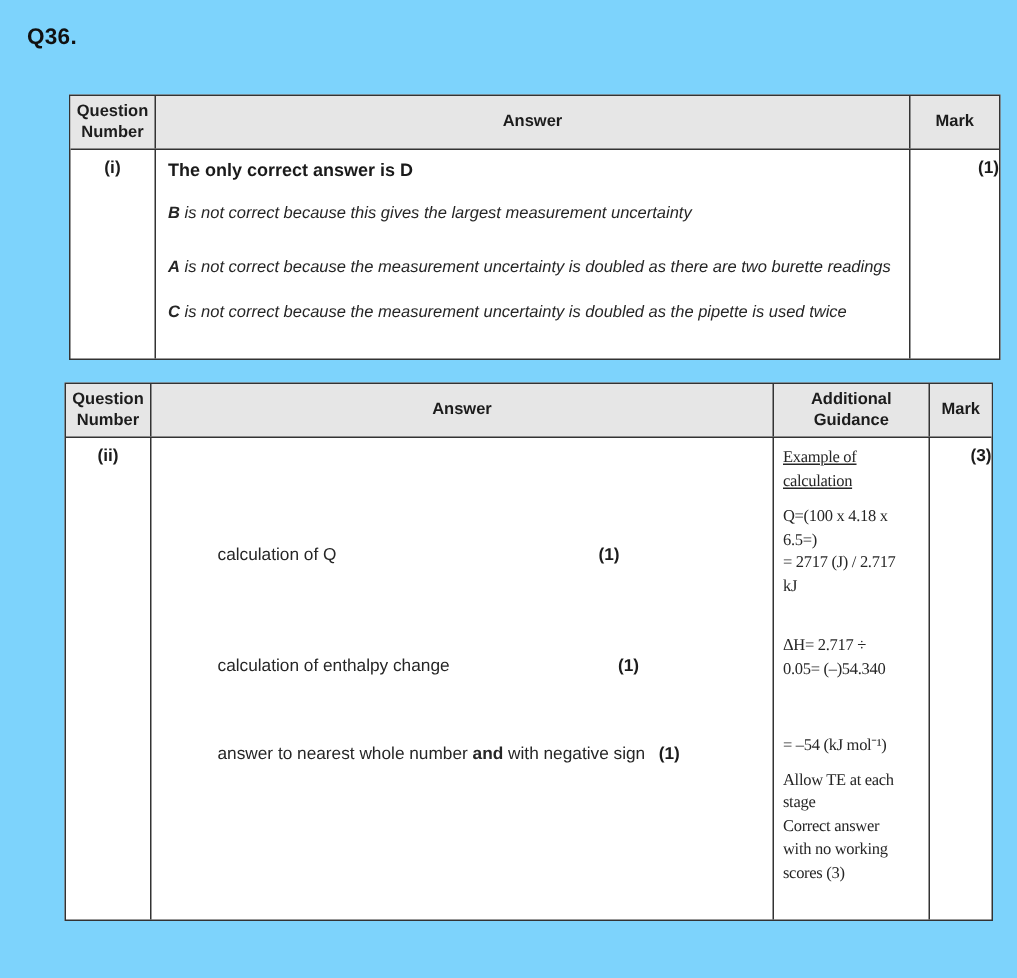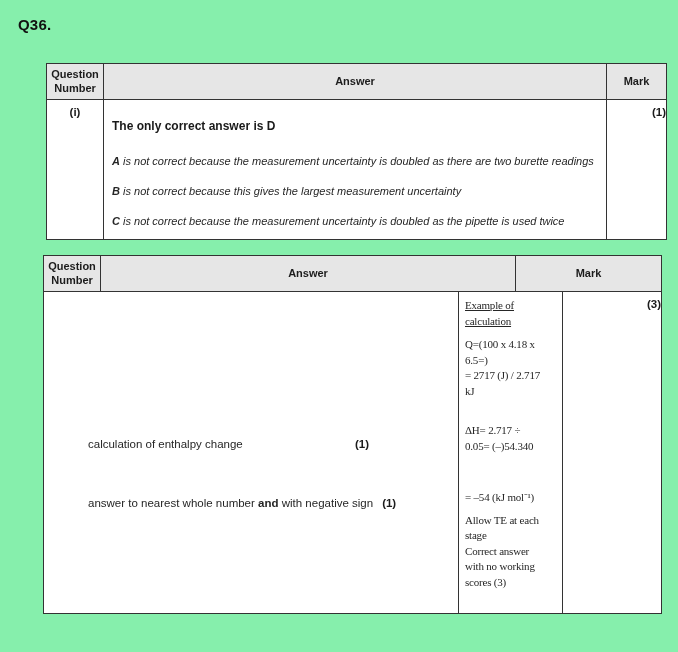--- a/index.html
+++ b/index.html
@@ -2,21 +2,21 @@
 <html><head>
 <meta charset="utf-8">
 <style>
   html,body{margin:0;padding:0;}
   body{
     width:678px;height:652px;overflow:hidden;
     background:#fdfdfd;
     font-family:"Liberation Sans","DejaVu Sans",sans-serif;
     color:#222;
   }
-  .page{position:relative;width:678px;height:652px;background:#86efac;}
+  .page{position:relative;width:678px;height:652px;background:#7dd3fc;}
   .qlabel{
     position:absolute;left:18px;top:16px;
     font-size:15px;font-weight:700;color:#111;letter-spacing:.2px;
   }
   
   .tbl{
     position:absolute;background:#fff;
     border:1.6px solid #333;
     display:flex;flex-direction:column;box-sizing:border-box;
   }
@@ -36,21 +36,21 @@
   .c1-mark{flex:1;}
   
   .c2-qn{width:57px;flex:0 0 57px;}
   .c2-ans{width:415px;flex:0 0 415px;}
   .c2-gd{width:104px;flex:0 0 104px;}
   .c2-mark{flex:1;}
 
   .qnv,.markv{text-align:center;font-weight:700;font-size:11.5px;padding-top:6px;color:#1c1c1c;}
 
   
-  .ansbody1{padding:18px 4px 0 8px;font-size:11px;}
+  .ansbody1{padding:5px 4px 0 8px;font-size:11px;}
   .statement{font-weight:700;font-size:12px;color:#1a1a1a;line-height:16px;}
   .option{
     font-style:italic;font-size:11px;line-height:18px;color:#262626;
     margin-top:12px;padding-left:17px;text-indent:-17px;
   }
   .option.first{margin-top:18px;}
   .optl{font-weight:700;}
 
   
   .ansbody2{position:relative;}
@@ -84,46 +84,51 @@
   <div class="tbl tbl1">
     <div class="hrow">
       <div class="cell hc c1-qn">Question Number</div>
       <div class="cell hc c1-ans">Answer</div>
       <div class="cell hc c1-mark last">Mark</div>
     </div>
     <div class="brow">
       <div class="cell c1-qn qnv">(i)</div>
       <div class="cell c1-ans ansbody1">
         <div class="statement">The only correct answer is D</div>
+        <div class="option">
+          <span class="optl">B</span>
+          <span>is not correct because this gives the largest measurement uncertainty</span>
+        </div>
         <div class="option first">
           <span class="optl">A</span>
           <span>is not correct because the measurement uncertainty is doubled as there are two burette readings</span>
-        </div>
-        <div class="option">
-          <span class="optl">B</span>
-          <span>is not correct because this gives the largest measurement uncertainty</span>
         </div>
         <div class="option">
           <span class="optl">C</span>
           <span>is not correct because the measurement uncertainty is doubled as the pipette is used twice</span>
         </div>
       </div>
       <div class="cell c1-mark last markv">(1)</div>
     </div>
   </div>
 
   <div class="tbl tbl2">
     <div class="hrow">
       <div class="cell hc c2-qn">Question Number</div>
       <div class="cell hc c2-ans">Answer</div>
+      <div class="cell hc c2-gd">Additional Guidance</div>
       <div class="cell hc c2-mark last">Mark</div>
     </div>
     <div class="brow">
+      <div class="cell c2-qn qnv">(ii)</div>
 
       <div class="cell c2-ans ansbody2">
+        <div class="pt pt1">
+          <span class="ptlabel">calculation of Q</span><span class="ptmark">(1)</span>
+        </div>
         <div class="pt pt2">
           <span class="ptlabel">calculation of enthalpy change</span><span class="ptmark">(1)</span>
         </div>
         <div class="pt pt3">
           <span>answer to nearest whole number</span>
           <span class="boldword">and</span>
           <span>with negative sign</span><span class="ptmark pt3mark">(1)</span>
         </div>
       </div>
 

